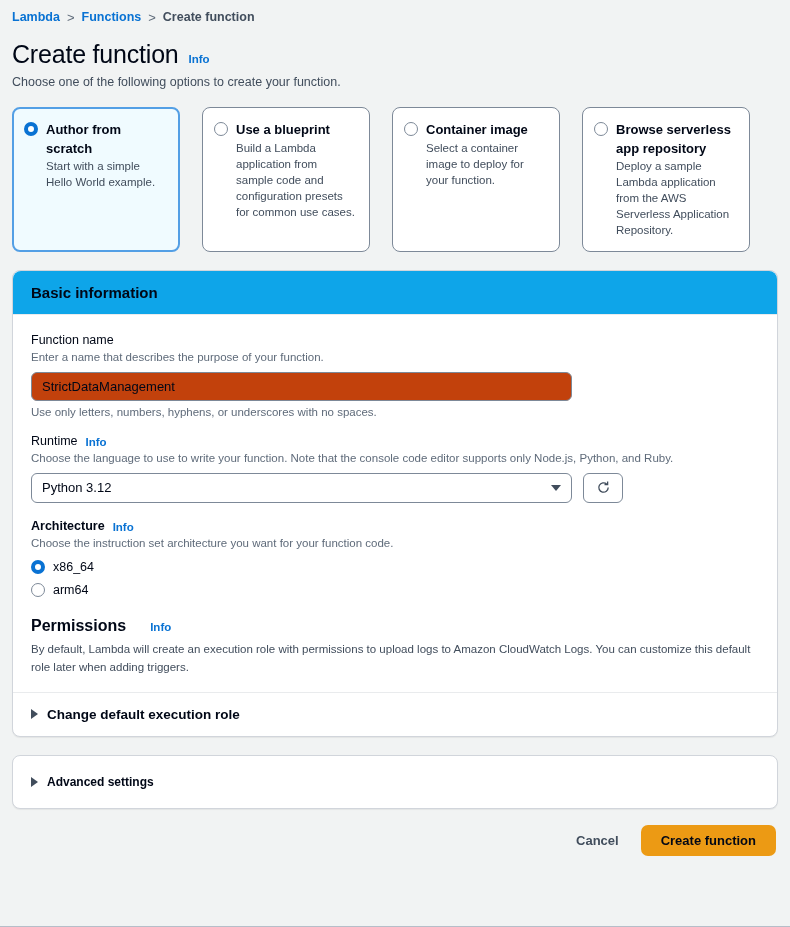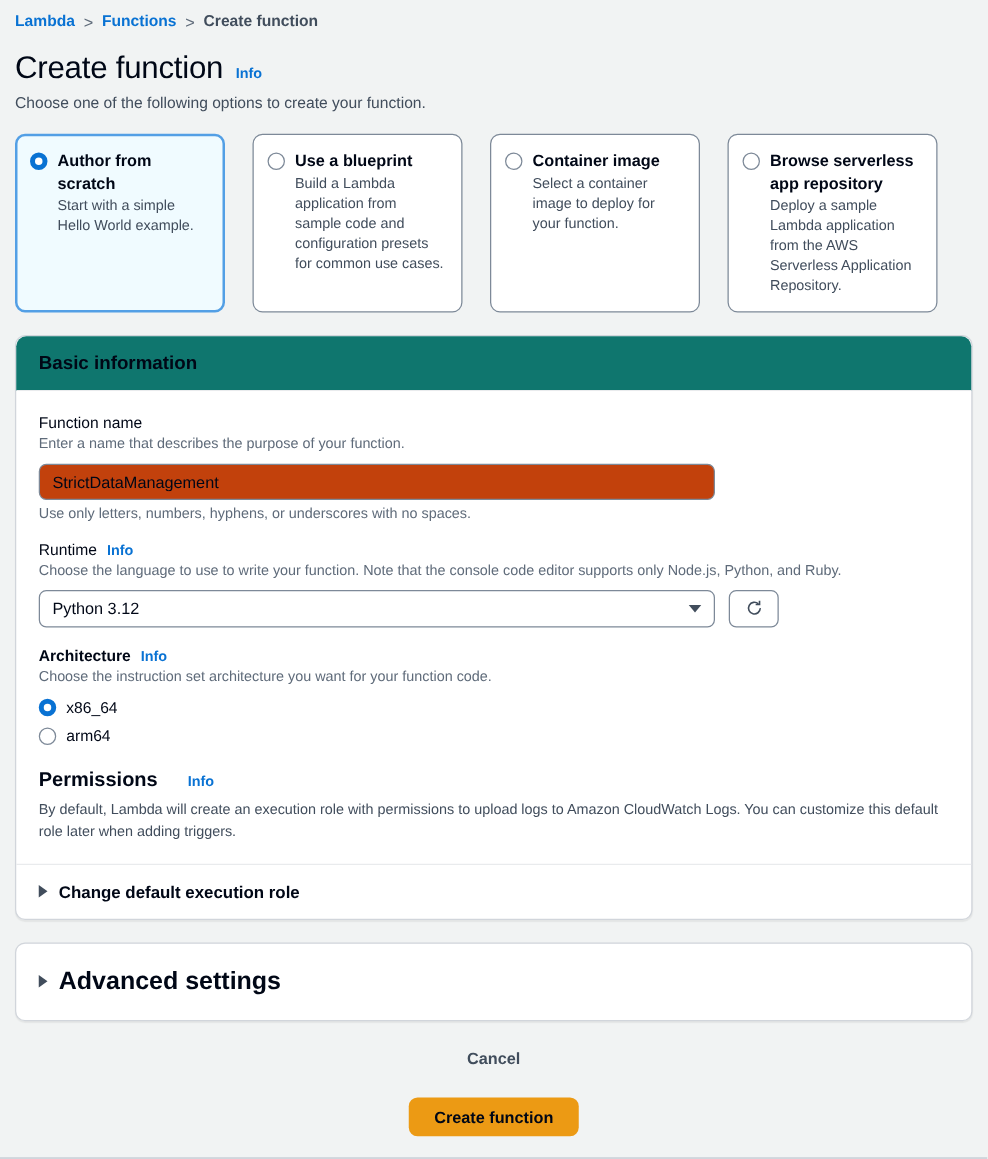--- a/index.html
+++ b/index.html
@@ -121,21 +121,21 @@
 
   
   .panel {
     margin: 18px 12px 0 12px;
     background: #ffffff;
     border: 1px solid #d1d5db;
     border-radius: 8px;
     box-shadow: 0 1px 1px rgba(0,0,0,0.06);
   }
   .panel-header {
-    background: #0f766e;
+    background: #0ea5e9;
     border-bottom: 1px solid #e9ebed;
     border-radius: 8px 8px 0 0;
     padding: 13px 18px;
   }
   .panel-header h2 {
     margin: 0;
     font-size: 15px;
     font-weight: bold;
     color: #000716;
   }
@@ -271,31 +271,30 @@
     width: 0; height: 0;
     border-top: 5px solid transparent;
     border-bottom: 5px solid transparent;
     border-left: 7px solid #414d5c;
   }
   .exp-label {
     font-size: 13.5px;
     font-weight: bold;
     color: #000716;
   }
-  .exp-label.big { font-size: 20px; }
+  .exp-label.big { font-size: 12px; }
 
   
   .footer {
     margin: 0;
     padding: 16px 14px 0 14px;
     display: flex;
     justify-content: flex-end;
     align-items: center;
     gap: 18px;
-    flex-direction: column;
   }
   .btn-link {
     font-size: 13px;
     font-weight: bold;
     color: #414d5c;
     background: none;
     border: none;
     cursor: pointer;
     padding: 6px 4px;
     font-family: "Liberation Sans", sans-serif;

